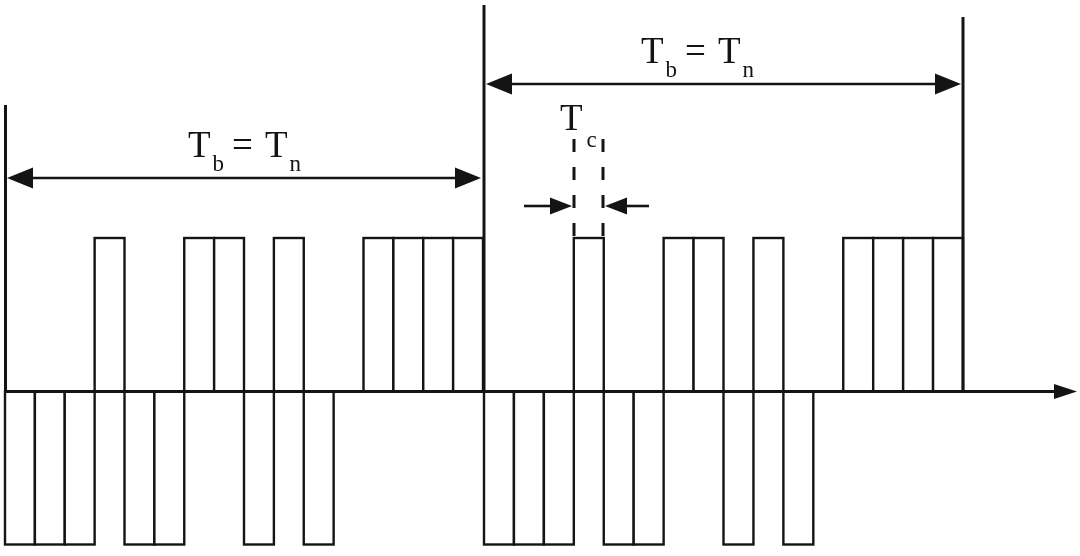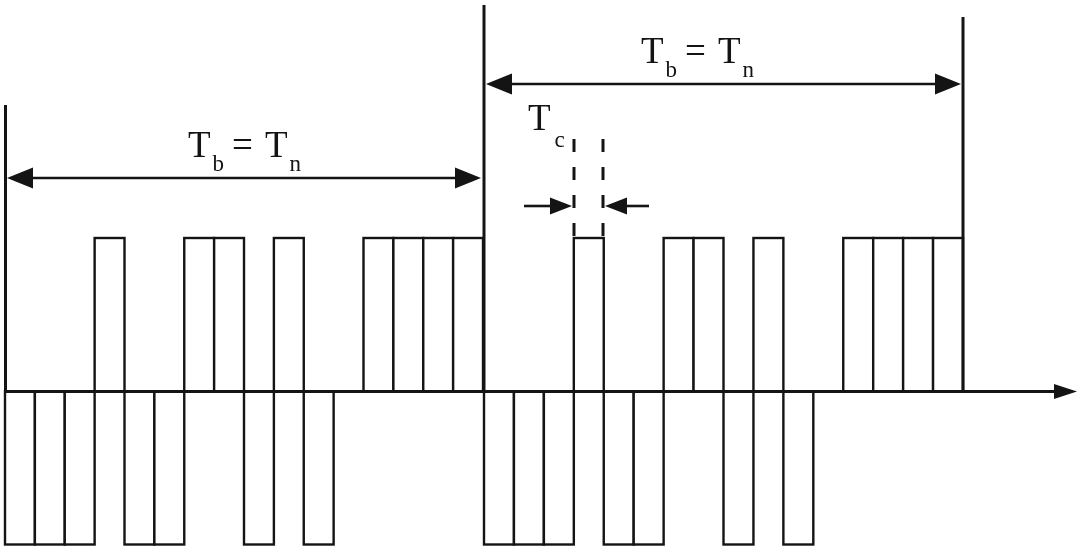--- a/index.html
+++ b/index.html
@@ -105,17 +105,17 @@
   </svg>
 
   <div class="dim-label" style="left:188px;top:126px;">
     <span>T</span><span class="sub">b</span><span class="eq">=</span><span>T</span><span class="sub">n</span>
   </div>
 
   <div class="dim-label" style="left:641px;top:32px;">
     <span>T</span><span class="sub">b</span><span class="eq">=</span><span>T</span><span class="sub">n</span>
   </div>
 
-  <div class="dim-label" style="left:528px;top:99px;">
+  <div class="dim-label" style="left:560px;top:99px;">
     <span>T</span><span class="sub deep">c</span>
   </div>
 
 </div>
 
 </body></html>

